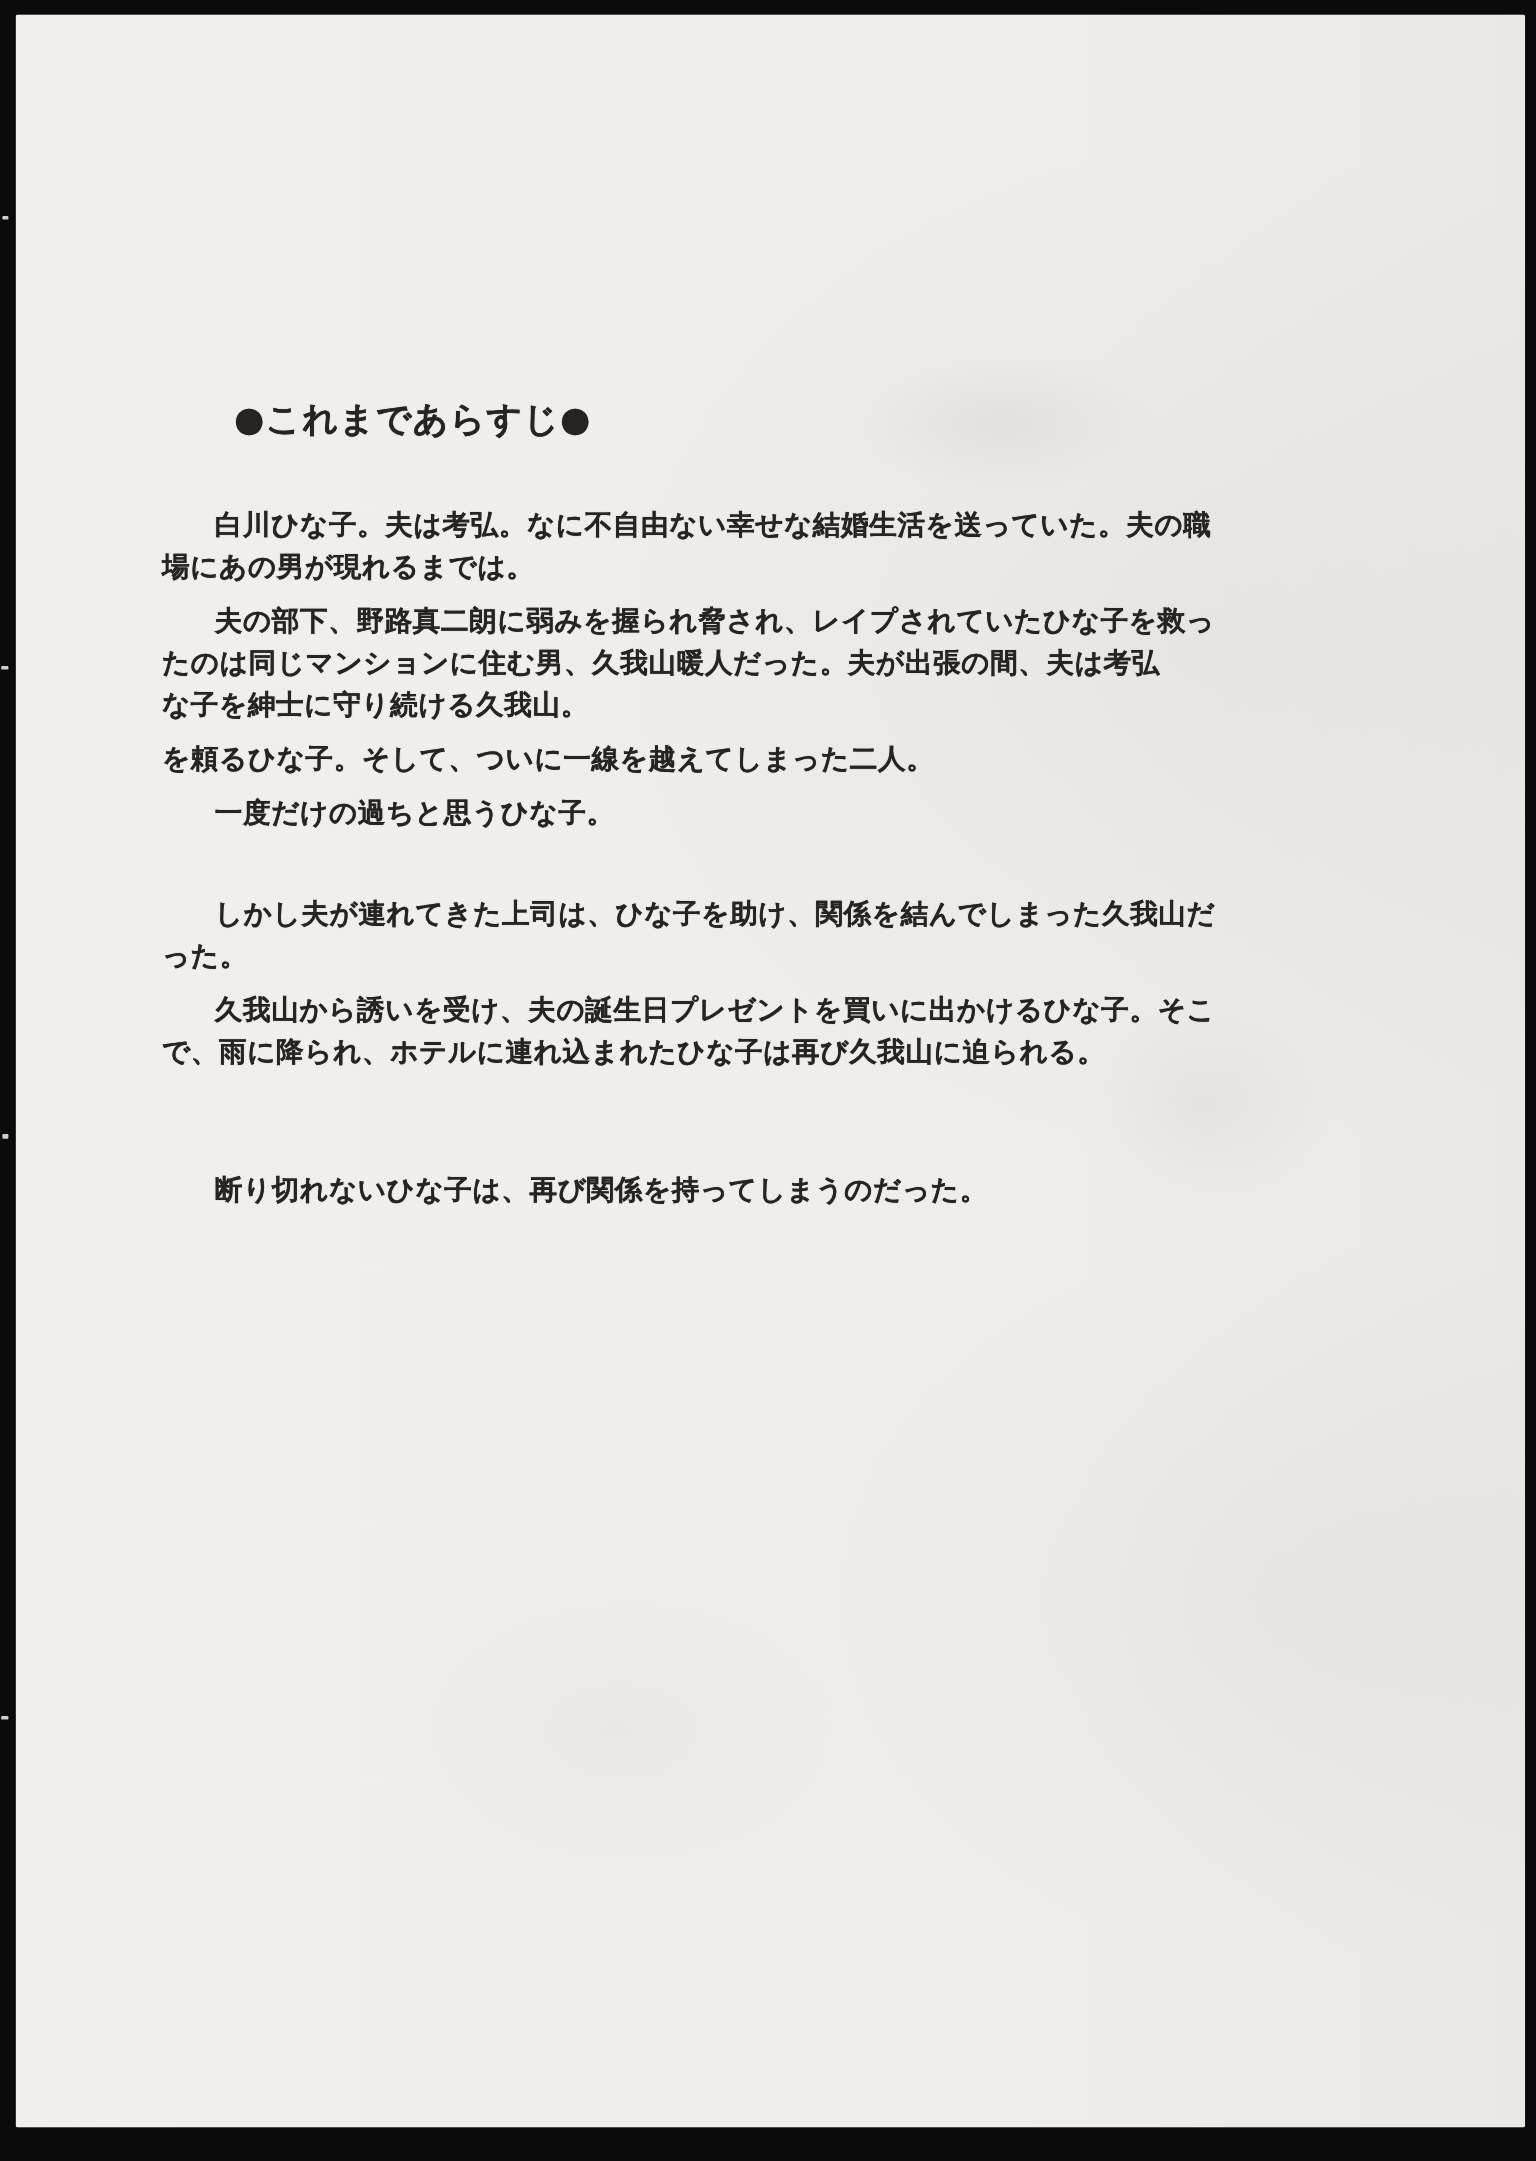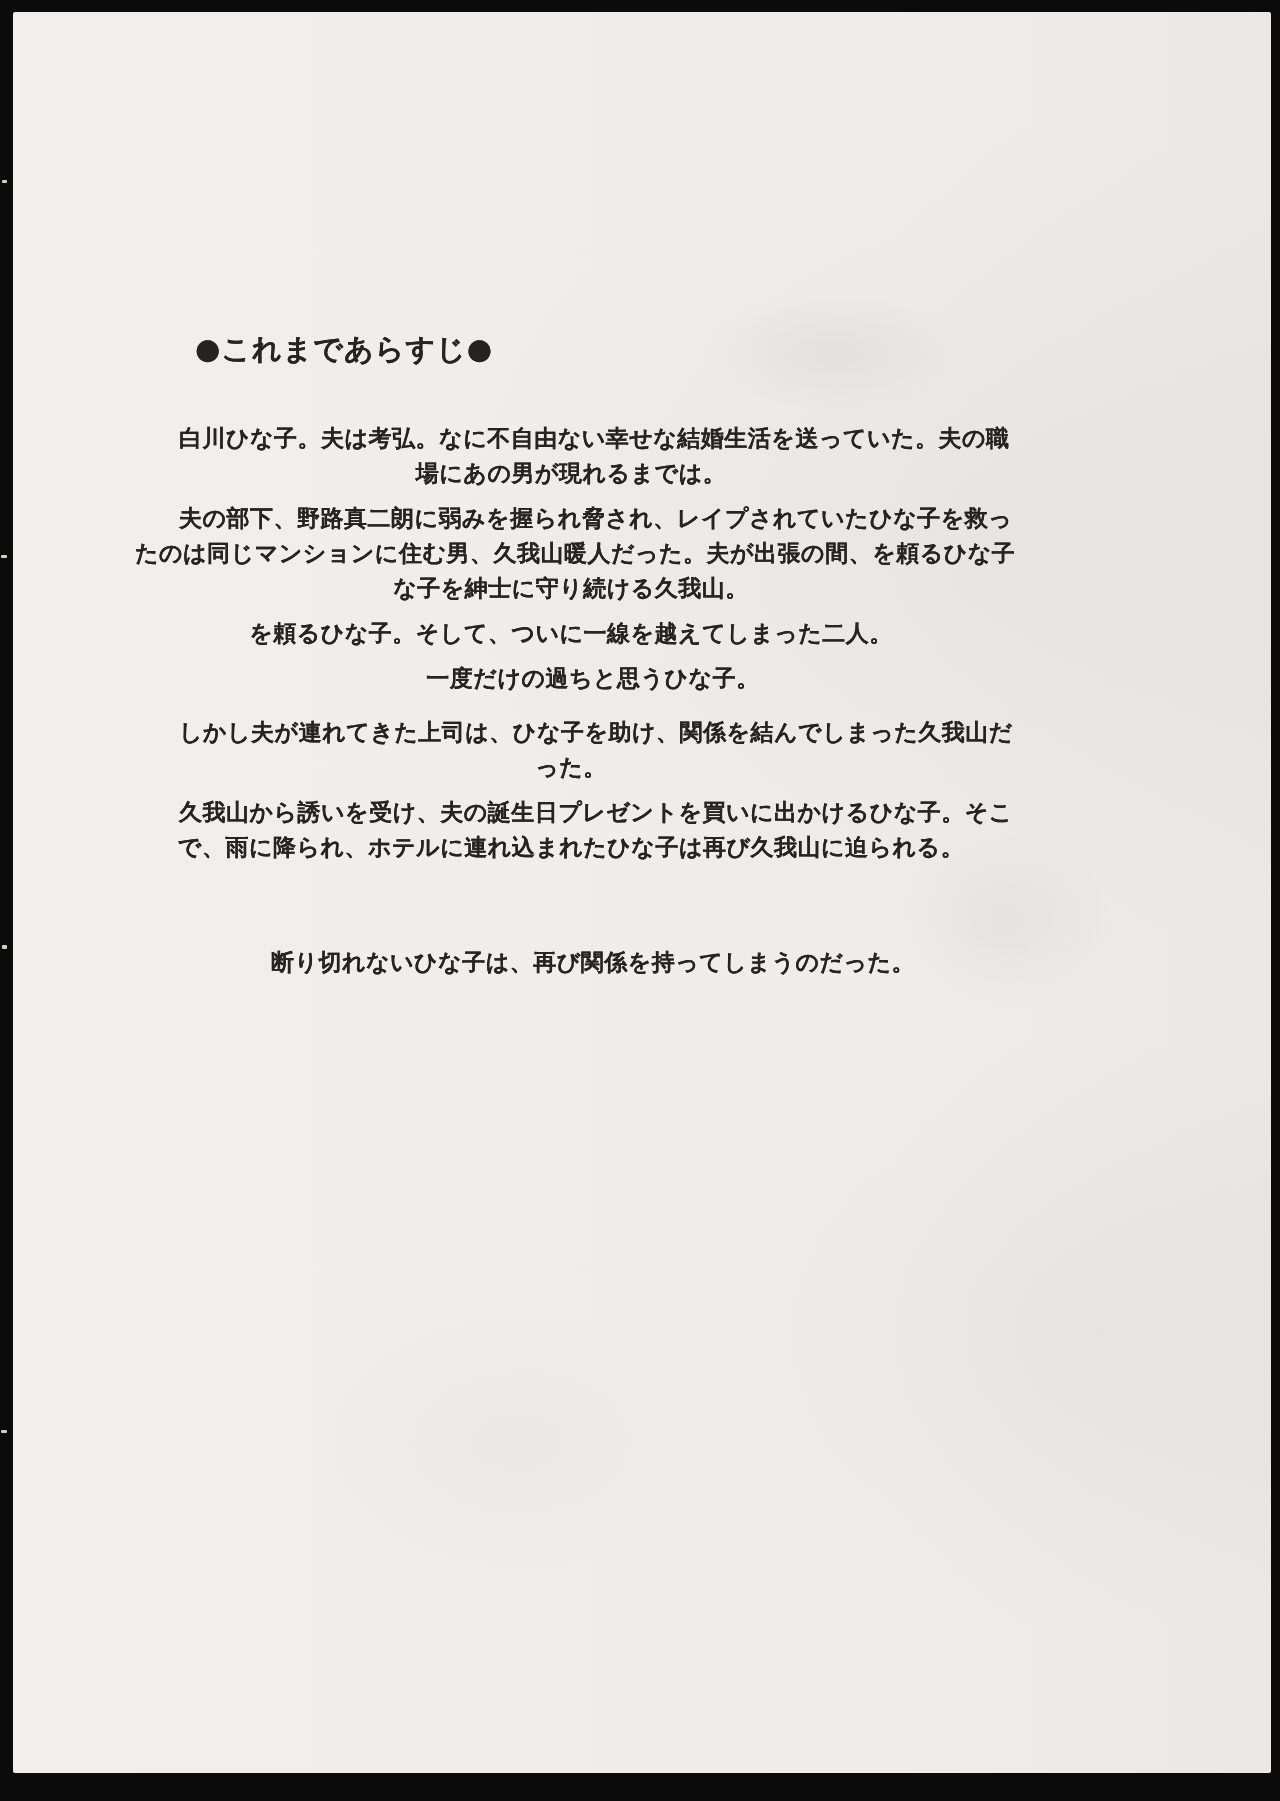--- a/index.html
+++ b/index.html
@@ -65,31 +65,30 @@
     text-align: left;
     padding-left: 60px;
     letter-spacing: 1px;
     margin: 0 0 57px 0;
     text-shadow: 0 0 0.6px rgba(38,36,34,0.9);
   }
   .para {
     margin: 0 0 10px 0;
   }
   .para.gap-md { margin-top: 8px; }
-  .para.gap-lg { margin-top: 19px; }
+  .para.gap-lg { margin-top: 49px; }
   .para.gap-xl { margin-top: 80px; }
   .line {
     font-size: 23px;
     font-weight: 700;
     line-height: 35px;
     height: 35px;
     letter-spacing: 0.5px;
     white-space: nowrap;
     text-shadow: 0 0 0.6px rgba(38,36,34,0.85);
-    text-align: center;
   }
   .line.first {
     text-indent: 44px;
   }
 </style>
 </head>
 <body>
 
 <div class="paper">
   <div class="smudge s1"></div>
@@ -100,21 +99,21 @@
 
     <div class="synopsis-title">●これまであらすじ●</div>
 
     <div class="para">
       <div class="line first">白川ひな子。夫は考弘。なに不自由ない幸せな結婚生活を送っていた。夫の職</div>
       <div class="line">場にあの男が現れるまでは。</div>
     </div>
 
     <div class="para">
       <div class="line first">夫の部下、野路真二朗に弱みを握られ脅され、レイプされていたひな子を救っ</div>
-      <div class="line">たのは同じマンションに住む男、久我山暖人だった。夫が出張の間、を頼るひな子</div>
+      <div class="line">たのは同じマンションに住む男、久我山暖人だった。夫が出張の間、夫は考弘</div>
       <div class="line">な子を紳士に守り続ける久我山。</div>
     </div>
 
     <div class="para">
       <div class="line">を頼るひな子。そして、ついに一線を越えてしまった二人。</div>
     </div>
 
     <div class="para gap-md">
       <div class="line first">一度だけの過ちと思うひな子。</div>
     </div>

